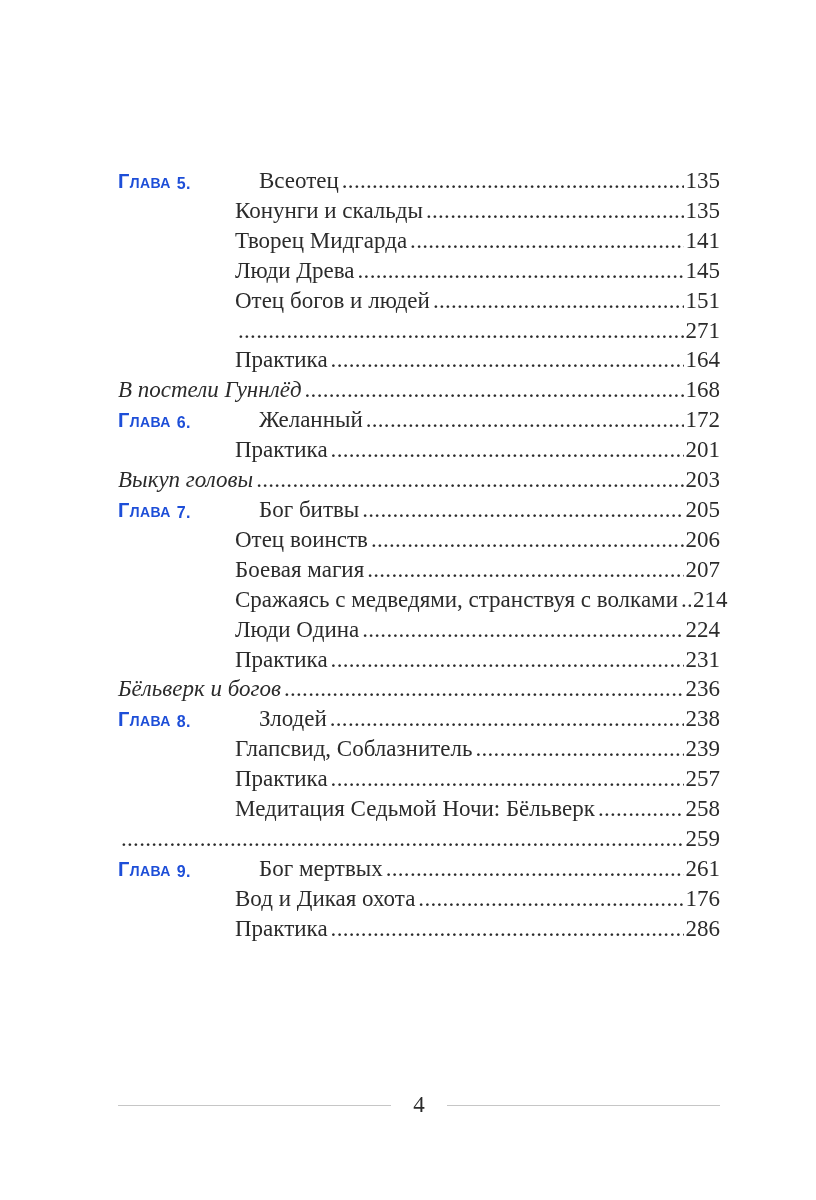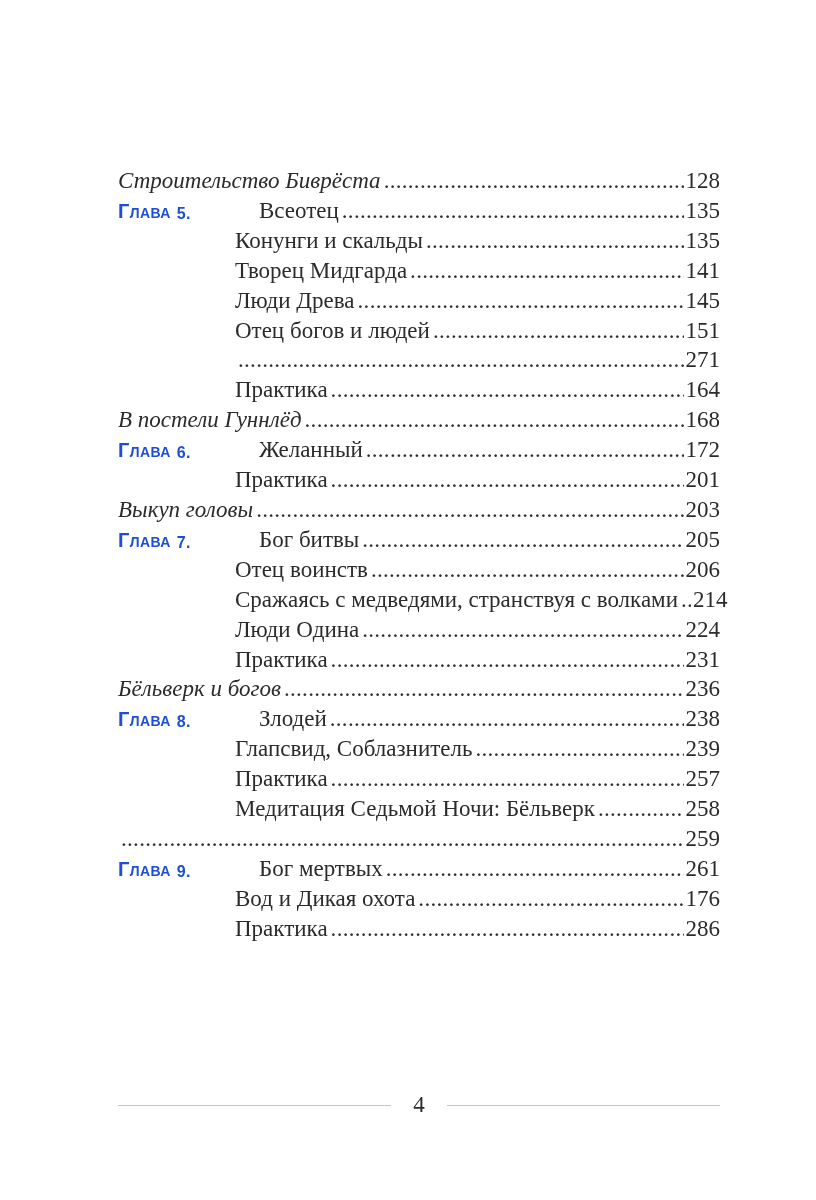--- a/index.html
+++ b/index.html
@@ -76,26 +76,20 @@
     font-size: 23px;
     line-height: 26px;
     color: #2b2b2b;
   }
 </style>
 </head>
 <body>
 
 <div class="sheet">
   <div class="toc">
-      <div class="row story">
-
-    <span class="title">Строительство Биврёста</span>
-    <span class="leader"></span>
-    <span class="pagenum">128</span>
-  </div>
       <div class="row chapter">
     <span class="label"><span class="label-word">Глава</span>&nbsp;<span class="label-num">5.</span></span>
     <span class="title">Всеотец</span>
     <span class="leader"></span>
     <span class="pagenum">135</span>
   </div>
       <div class="row sub">
     <span class="label"><span class="label-word"></span>&nbsp;<span class="label-num"></span></span>
     <span class="title">Конунги и скальды</span>
     <span class="leader"></span>
@@ -158,20 +152,26 @@
     <span class="label"><span class="label-word">Глава</span>&nbsp;<span class="label-num">7.</span></span>
     <span class="title">Бог битвы</span>
     <span class="leader"></span>
     <span class="pagenum">205</span>
   </div>
       <div class="row sub">
     <span class="label"><span class="label-word"></span>&nbsp;<span class="label-num"></span></span>
     <span class="title">Отец воинств</span>
     <span class="leader"></span>
     <span class="pagenum">206</span>
+  </div>
+      <div class="row sub">
+    <span class="label"><span class="label-word"></span>&nbsp;<span class="label-num"></span></span>
+    <span class="title">Боевая магия</span>
+    <span class="leader"></span>
+    <span class="pagenum">207</span>
   </div>
       <div class="row sub">
     <span class="label"><span class="label-word"></span>&nbsp;<span class="label-num"></span></span>
     <span class="title">Сражаясь с медведями, странствуя с волками</span>
     <span class="leader"></span>
     <span class="pagenum">214</span>
   </div>
       <div class="row sub">
     <span class="label"><span class="label-word"></span>&nbsp;<span class="label-num"></span></span>
     <span class="title">Люди Одина</span>

